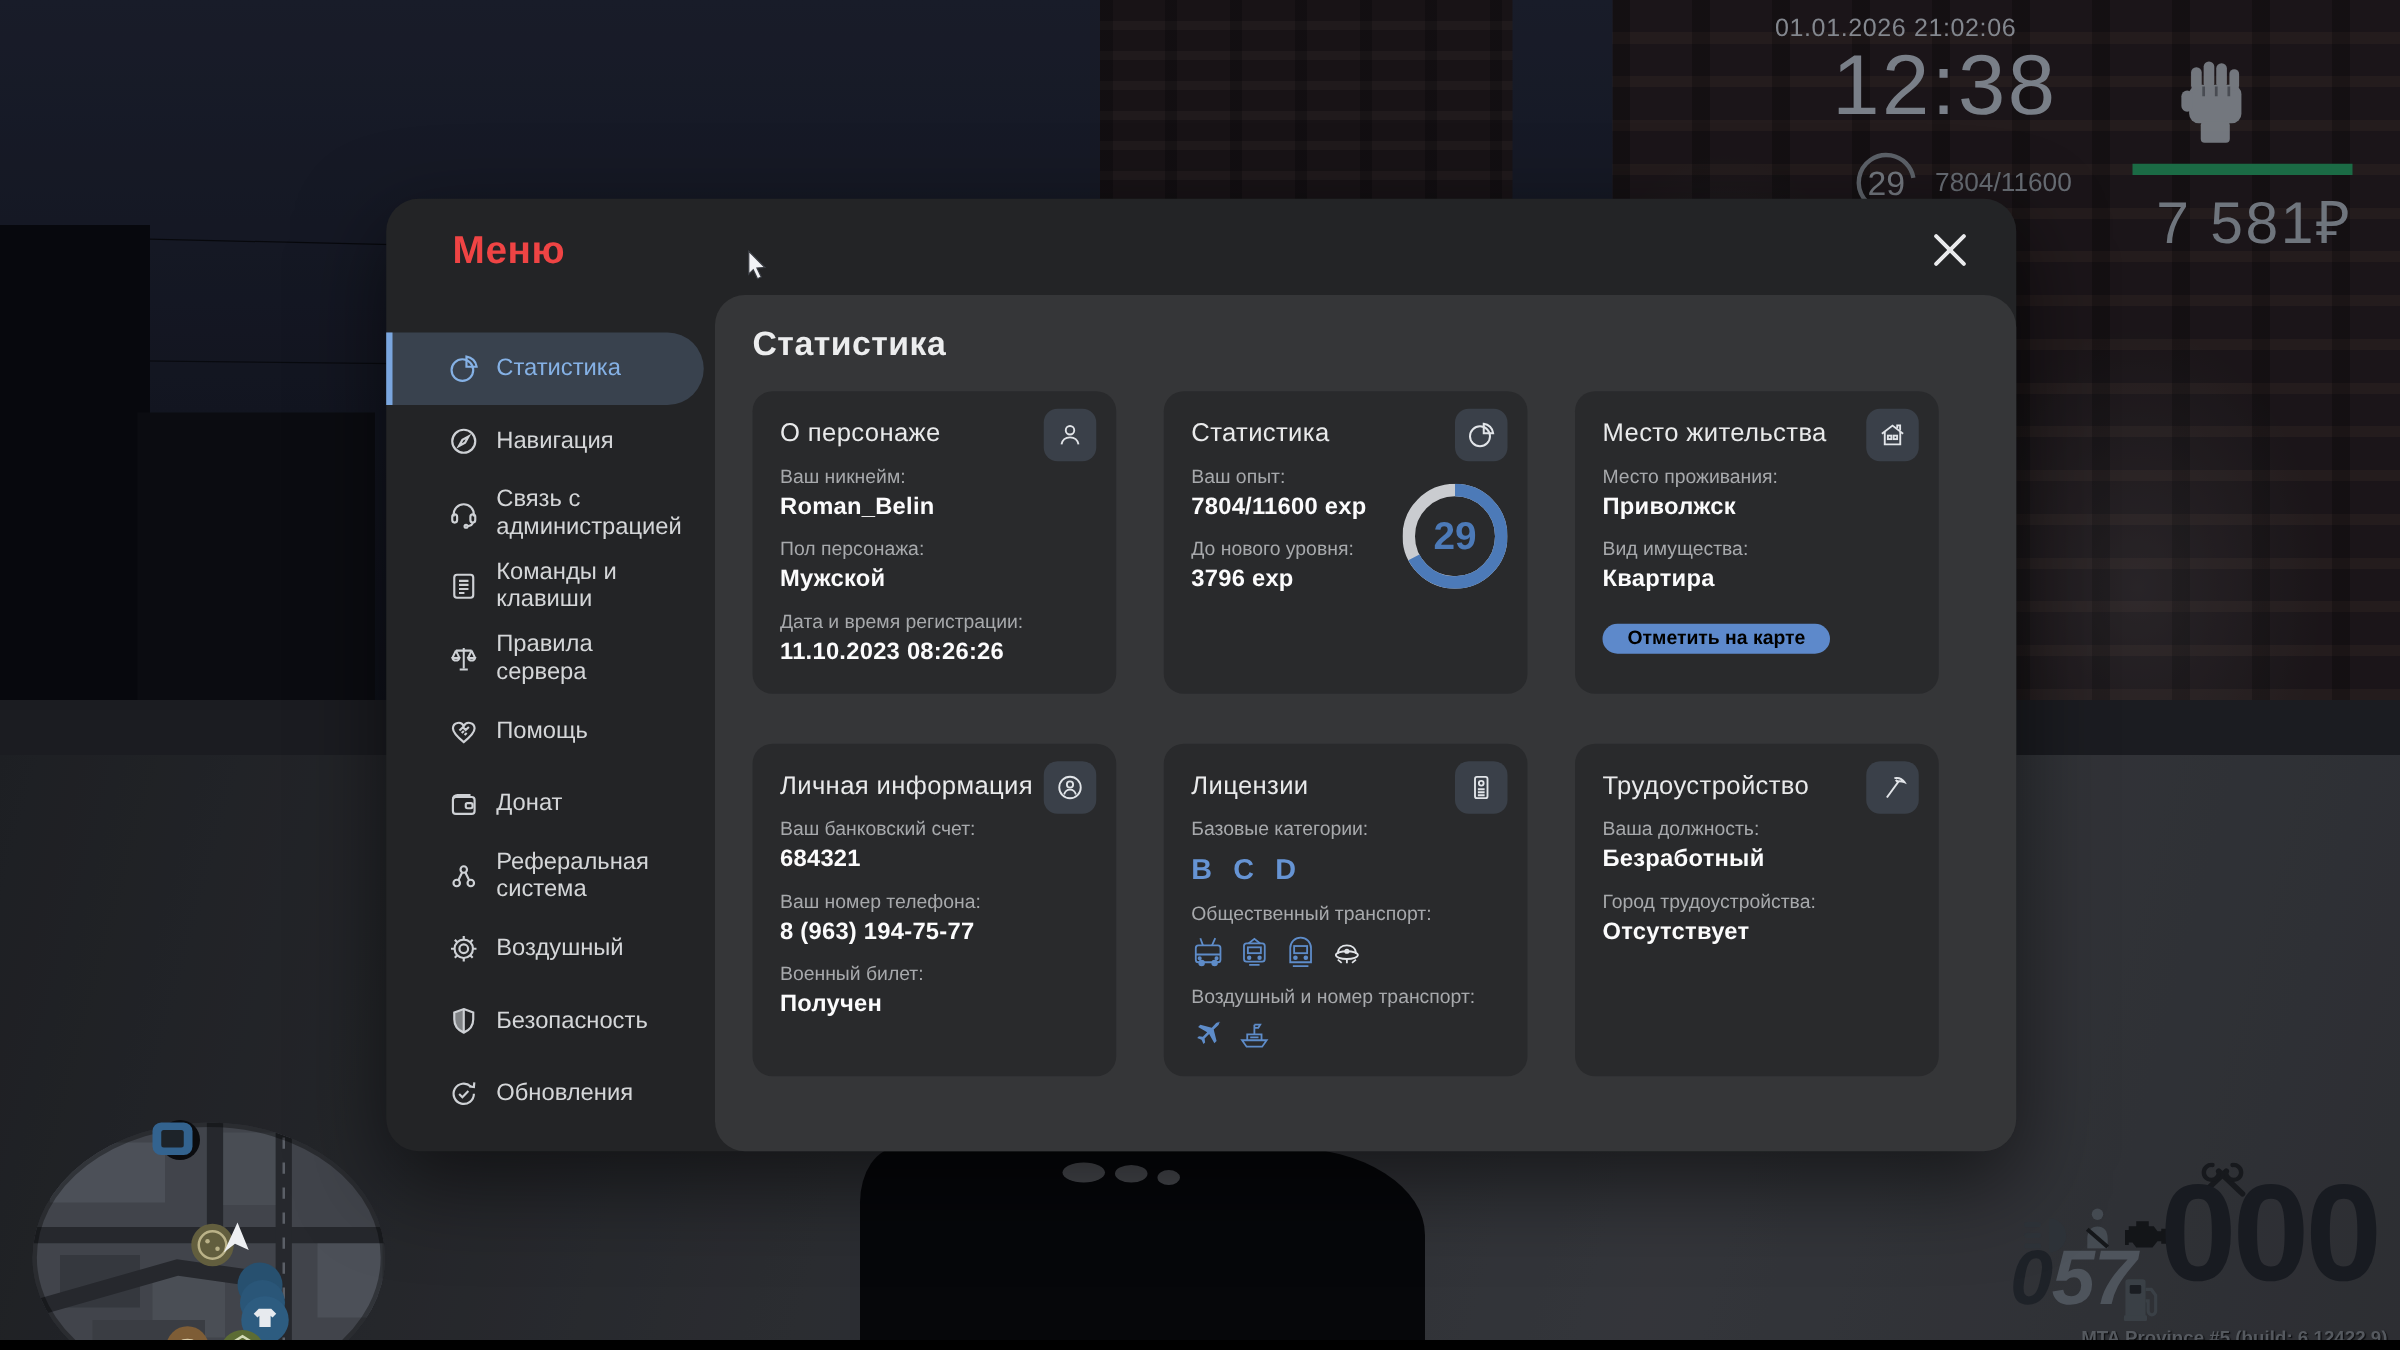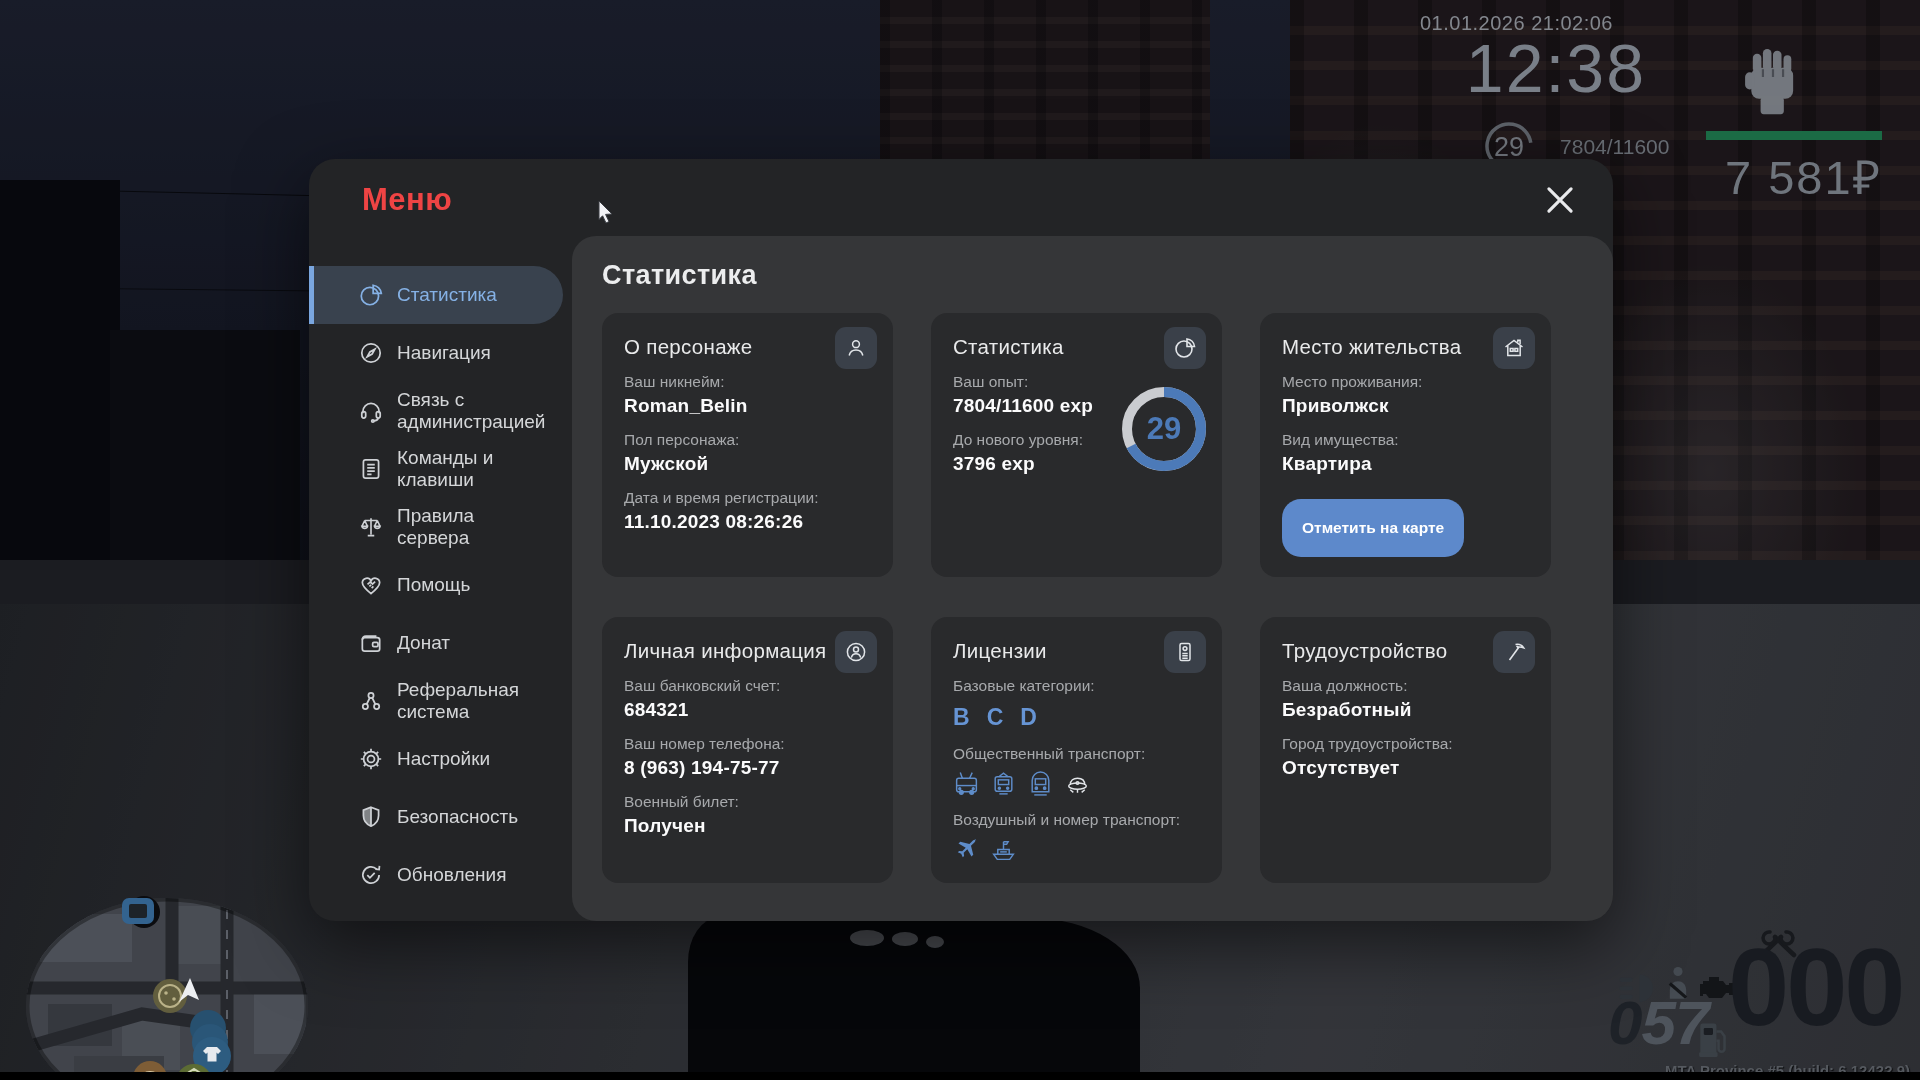--- a/index.html
+++ b/index.html
@@ -36,21 +36,21 @@
   .g2{left:892px;top:932px;width:26px;height:14px;}
   .g3{left:926px;top:936px;width:18px;height:12px;}
   .dim{position:absolute;inset:0;background:rgba(4,5,8,.42);}
 
   
   .hud-datetime{position:absolute;top:12px;right:307px;font-size:20px;color:#83878e;letter-spacing:.5px;text-align:right;}
   .hud-clock{position:absolute;top:34px;right:274px;font-size:68px;color:#797f88;letter-spacing:2px;line-height:1;}
   .hud-levelrow{position:absolute;left:1492px;top:130px;display:flex;align-items:center;height:34px;}
   .hud-levelrow .arc{position:absolute;left:-10px;top:-11px;}
   .hud-level{font-size:27px;color:#73787f;margin-left:2px;}
-  .hud-exp{font-size:21px;color:#676c73;margin-left:36px;}
+  .hud-exp{font-size:21px;color:#676c73;margin-left:24px;}
   .hud-fist{position:absolute;left:1742px;top:46px;width:62px;height:72px;color:#7d8289;opacity:.9;}
   .hud-health{position:absolute;left:1706px;top:131px;width:176px;height:9px;background:#1b6b45;}
   .hud-money{position:absolute;top:144px;right:38px;font-size:47px;color:#6f757d;letter-spacing:2px;}
 
   
   .hud-veh{position:absolute;left:1600px;top:928px;width:320px;height:152px;}
   .veh-wrench{position:absolute;left:154px;top:2px;width:48px;height:28px;color:#17191d;}
   .veh-lamp{position:absolute;left:18px;top:44px;width:40px;height:28px;color:#2e3339;}
   .veh-belt{position:absolute;left:66px;top:38px;width:24px;height:34px;color:#454b52;}
   .veh-engine{position:absolute;left:96px;top:46px;width:38px;height:26px;color:#131518;}
@@ -88,22 +88,22 @@
   .content h2{margin:24px 0 0 30px;font-size:27px;font-weight:700;color:#ecedee;letter-spacing:.4px;}
   .cards{margin:22px 0 0 30px;display:grid;grid-template-columns:repeat(3,291px);gap:40px 38px;}
   .card{position:relative;background:#292a2c;border-radius:16px;min-height:242px;padding:20px 22px;box-sizing:border-box;}
   .card h3{margin:2px 0 0;font-size:20.5px;font-weight:400;color:#e9eaeb;letter-spacing:.3px;}
   .badge{position:absolute;top:14px;right:16px;width:42px;height:42px;border-radius:11px;background:#3a4049;
          color:#e2e5e9;display:flex;align-items:center;justify-content:center;}
   .badge svg{width:24px;height:24px;}
   .f-label{margin-top:14px;font-size:15.5px;color:#a7a9ac;}
   .f-value{margin-top:4px;font-size:19px;font-weight:700;color:#fbfbfc;letter-spacing:.2px;}
   .card.has-ring .f-label,.card.has-ring .f-value{max-width:172px;}
-  .card-btn{margin-top:24px;background:#5d89cb;color:#ffffff;border:none;border-radius:19px;
-            padding:20px 20px;font-size:15.5px;font-weight:700;font-family:inherit;cursor:pointer;}
+  .card-btn{margin-top:24px;background:#5d89cb;color:#000000;border:none;border-radius:19px;
+            padding:3px 20px;font-size:15.5px;font-weight:700;font-family:inherit;cursor:pointer;}
   .ring-wrap{position:absolute;right:16px;top:74px;width:84px;height:84px;}
   .ring-num{position:absolute;inset:0;display:flex;align-items:center;justify-content:center;
             font-size:31px;font-weight:700;color:#4c7ab8;}
   .lic-letters{display:flex;gap:17px;margin-top:9px;font-size:23px;font-weight:700;color:#6694d4;}
   .lic-icons{display:flex;gap:10px;margin-top:7px;align-items:center;}
   .lic-icons .li{width:27px;height:27px;}
   .lic-icons .li svg{width:100%;height:100%;}
   .lic-own-true{color:#5e8cc9;}
   .lic-own-false{color:#e1e4e8;}
 
@@ -335,21 +335,21 @@
               <path d="M10.9 9 L8 15 M13.1 9 L16 15"></path>
             </svg></span>
           <span class="lb">Реферальная система</span>
         </div>
         <div class="side-item">
           <span class="ic"><svg viewBox="0 0 24 24" fill="none" stroke="currentColor" stroke-width="1.6">
               <circle cx="12" cy="12" r="3.2"></circle>
               <circle cx="12" cy="12" r="6.8"></circle>
               <path d="M12 2.6 v2.6 M12 18.8 v2.6 M2.6 12 h2.6 M18.8 12 h2.6 M5.4 5.4 l1.8 1.8 M16.8 16.8 l1.8 1.8 M18.6 5.4 l-1.8 1.8 M7.2 16.8 l-1.8 1.8"></path>
             </svg></span>
-          <span class="lb">Настройки</span>
+          <span class="lb">Воздушный</span>
         </div>
         <div class="side-item">
           <span class="ic"><svg viewBox="0 0 24 24" fill="none" stroke="currentColor" stroke-width="1.6">
               <path d="M12 3 l7 2.6 v5 c0 4.6 -3 8.2 -7 9.8 -4 -1.6 -7 -5.2 -7 -9.8 v-5 Z"></path>
               <path d="M12 3 v17.4"></path>
               <path d="M12 3 l-7 2.6 v5 c0 4.6 3 8.2 7 9.8 Z" fill="currentColor" opacity=".55" stroke="none"></path>
             </svg></span>
           <span class="lb">Безопасность</span>
         </div>
         <div class="side-item">

